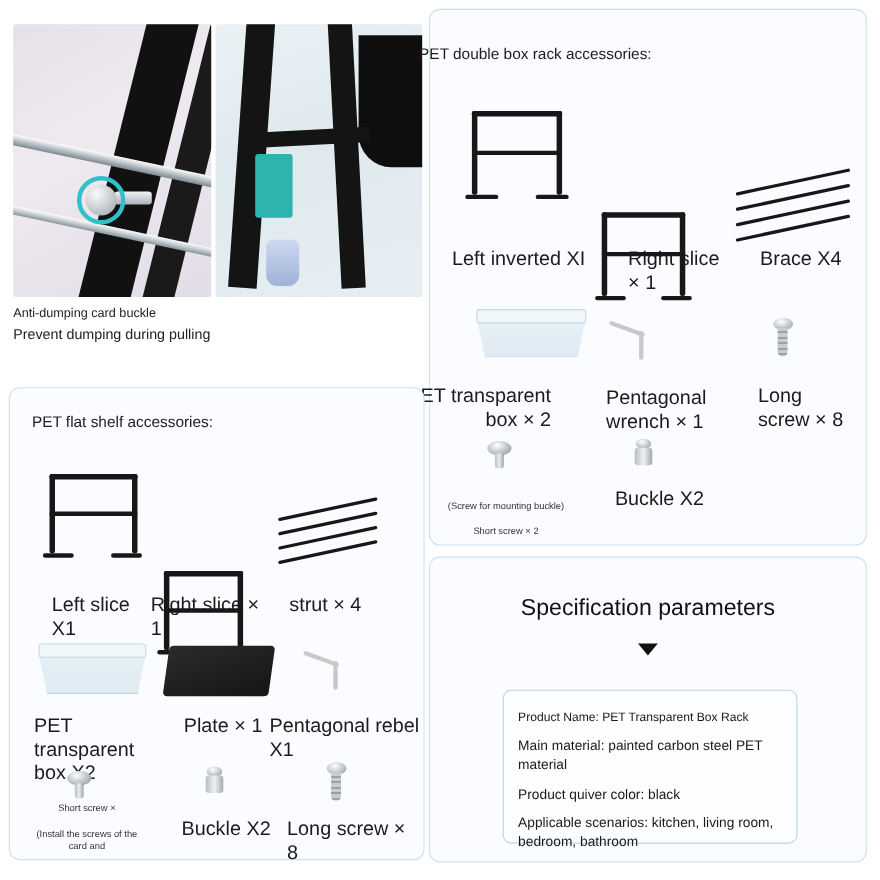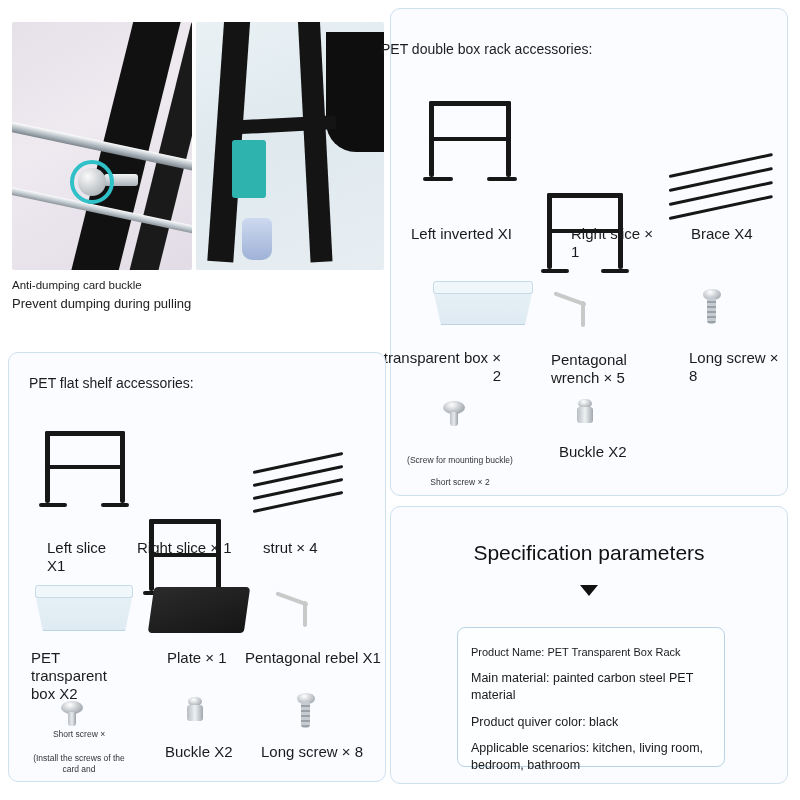--- a/index.html
+++ b/index.html
@@ -78,21 +78,21 @@
                 width:0;height:0; border-left: 9px solid transparent;
                 border-right: 9px solid transparent; border-top: 11px solid #111; }
   .spec-box { position:absolute; left: 66px; top: 120px; width: 268px; height: 140px;
               border: 1px solid #b9d4e6; border-radius: 8px; background: #fdfeff; }
   .spec-inner { position:absolute; left: 80px; top: 138px; width: 246px; }
   .spec-line { font-size: 12.5px; color:#1a1a1a; line-height: 1.35; margin-bottom: 10px; }
   .spec-line.first { font-size: 11px; }
 
   
   .part { position: absolute; }
-  .lbl { position: absolute; font-size: 15px; color:#1b1b1b; line-height: 1.2; }
+  .lbl { position: absolute; font-size: 18px; color:#1b1b1b; line-height: 1.2; }
   .lbl.small { font-size: 8.5px; color:#333; text-align:center; line-height:1.25; }
 
   
   .slice { position: relative; }
   .slice .top { position:absolute; left:0; top:0; height:5px; background:#171717; border-radius:2px; }
   .slice .mid { position:absolute; left:0; height:4px; background:#171717; border-radius:2px; }
   .slice .lv  { position:absolute; width:5px; background:#171717; border-radius:2px; }
   .slice .foot{ position:absolute; height:4px; background:#171717; border-radius:2px; }
 
   
@@ -206,21 +206,21 @@
     <div class="part tbox" style="left:42px;top:272px;width:100px;height:44px;">
       <div class="body"></div>
       <div class="rim"></div>
     </div>
     <div class="lbl" style="left:-50px;top:340px;width:160px;text-align:right;">PET transparent box × 2</div>
 
     <div class="part wrench" style="left:162px;top:282px;width:50px;height:40px;">
       <i style="left:0;top:6px;width:34px;height:4px;transform:rotate(20deg);"></i>
       <i style="left:28px;top:10px;width:4px;height:26px;"></i>
     </div>
-    <div class="lbl" style="left:160px;top:342px;width:104px;">Pentagonal wrench × 5</div>
+    <div class="lbl" style="left:160px;top:342px;width:104px;">Pentagonal wrench × 1</div>
 
     <div class="part" style="left:310px;top:280px;width:34px;height:46px;">
       <div class="screw-long-head" style="left:2px;top:0;"></div>
       <div class="screw-long-shaft" style="left:6px;top:9px;"></div>
     </div>
     <div class="lbl" style="left:298px;top:340px;width:90px;">Long screw × 8</div>
 
     <div class="part" style="left:52px;top:392px;width:34px;height:30px;">
       <div class="screw-head" style="left:0;top:0;"></div>
       <div class="screw-shaft" style="left:7px;top:11px;"></div>

